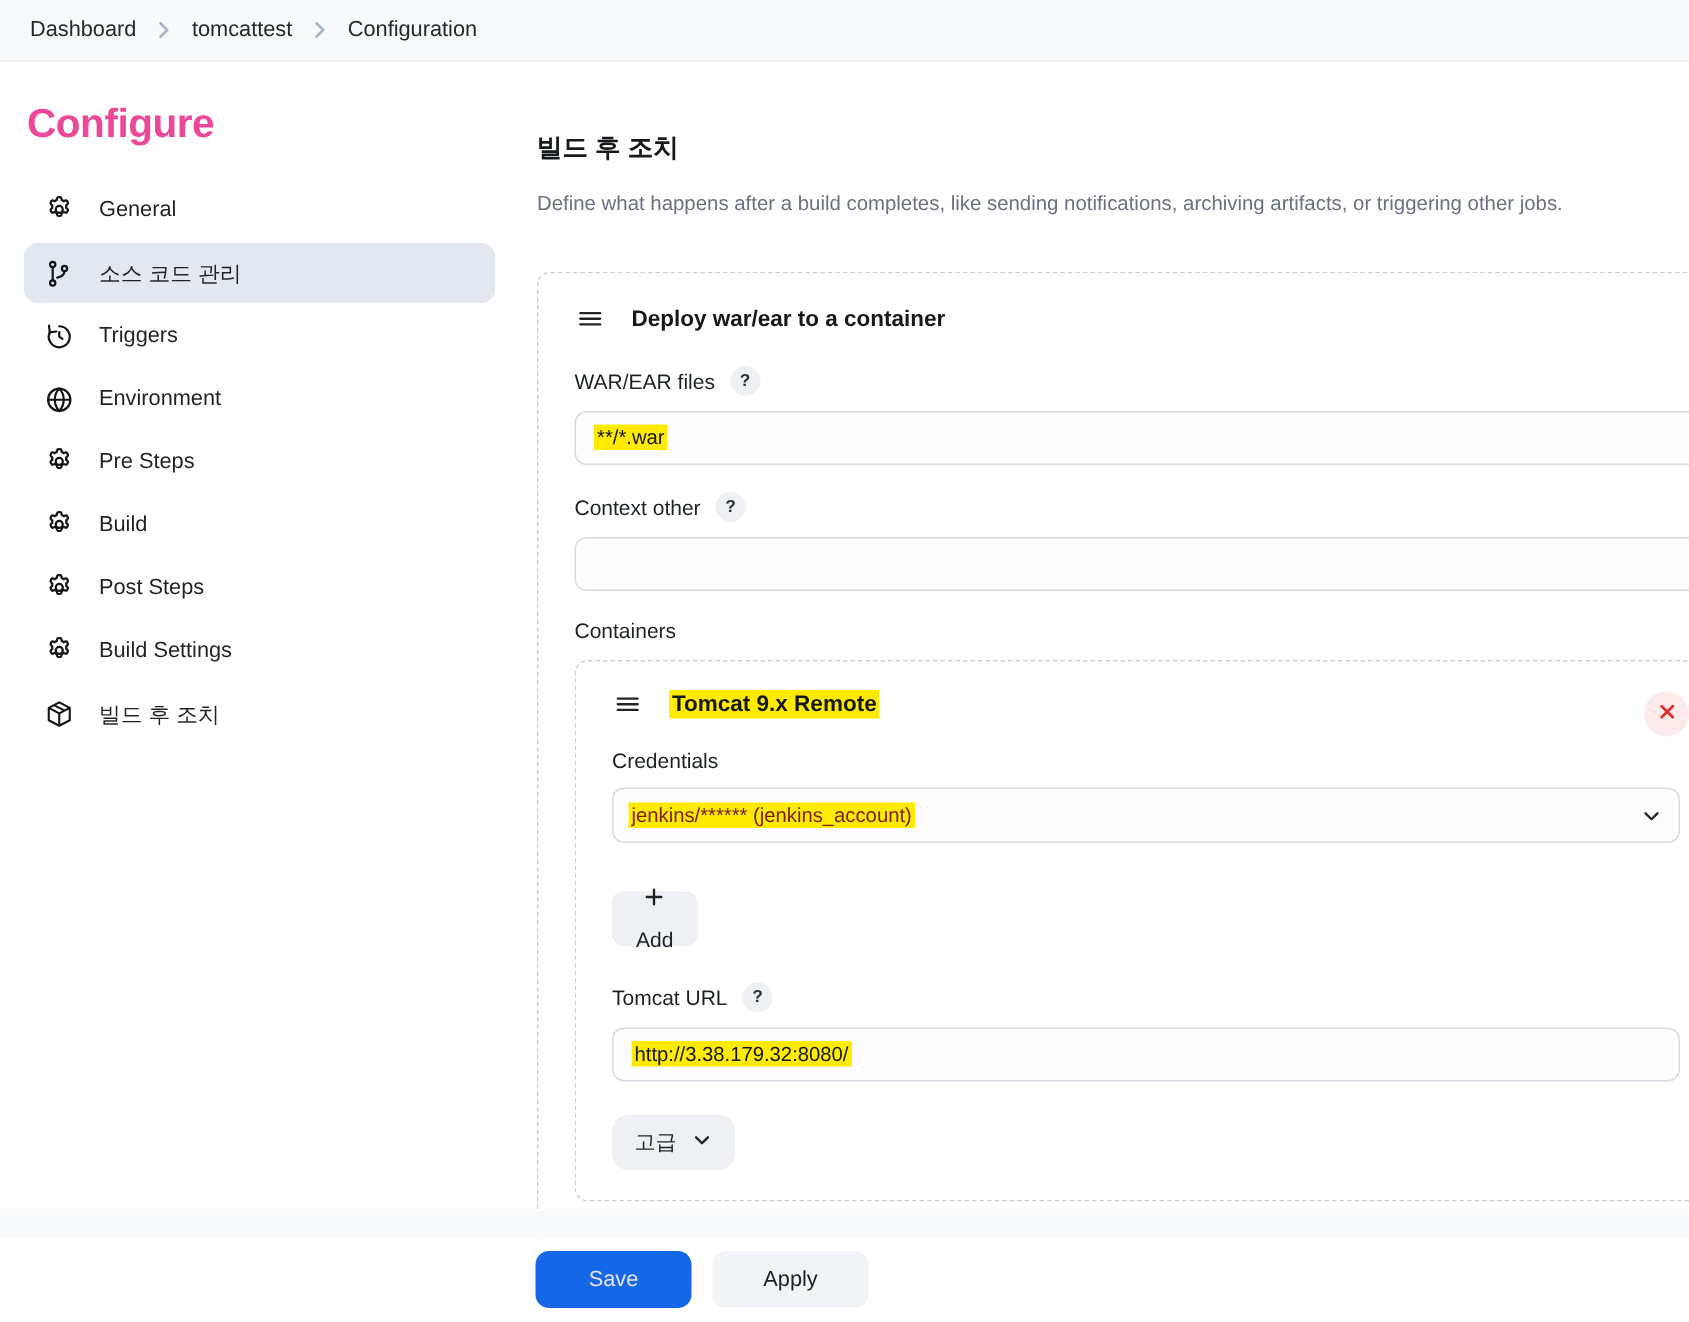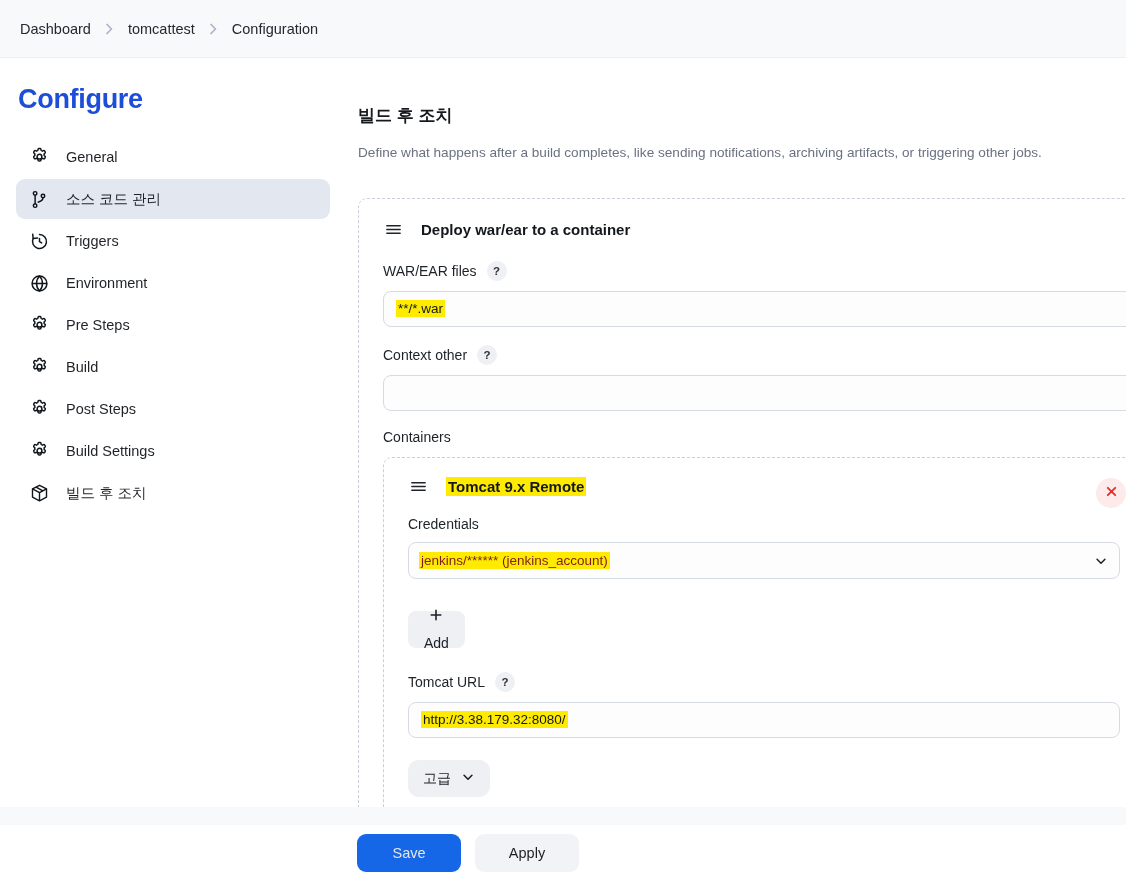--- a/index.html
+++ b/index.html
@@ -13,21 +13,21 @@
   body {
     font-family: "Liberation Sans", sans-serif;
     background: #ffffff;
     color: #1f2328;
     font-size: 14px;
     position: relative;
   }
 
   
   .breadcrumb-bar {
-    height: 58px;
+    height: 41px;
     background: #f8f9fb;
     border-bottom: 1px solid #eceef2;
     display: flex;
     align-items: center;
     padding: 0 0 0 14px;
     gap: 0px;
   }
   .crumb {
     font-size: 14.5px;
     color: #24292f;
@@ -55,21 +55,21 @@
   
   .sidebar {
     width: 348px;
     flex: 0 0 348px;
     padding: 26px 18px 0 16px;
   }
   .page-title {
     font-size: 27px;
     font-weight: bold;
     letter-spacing: -0.3px;
-    color: #1d4ed8;
+    color: #ec4899;
     padding-left: 2px;
     margin-bottom: 22px;
   }
   .side-list { display: flex; flex-direction: column; gap: 2px; }
   .side-item {
     display: flex;
     align-items: center;
     gap: 16px;
     height: 40px;
     padding: 0 12px;

